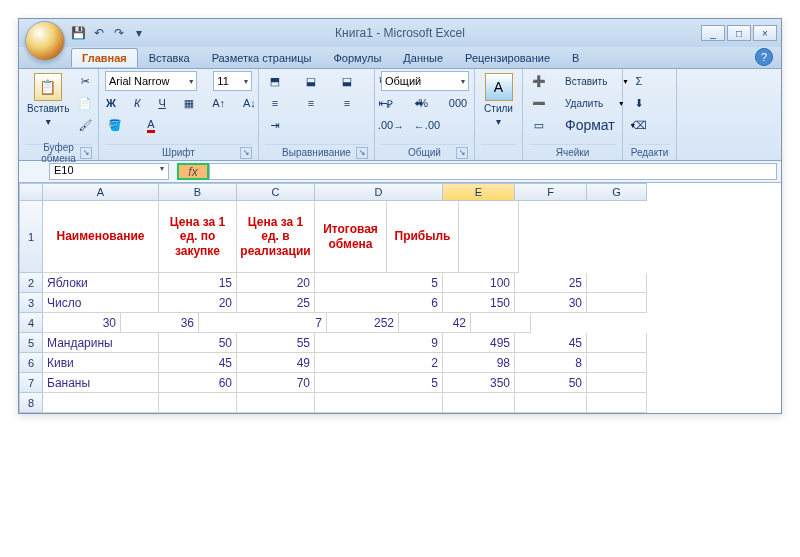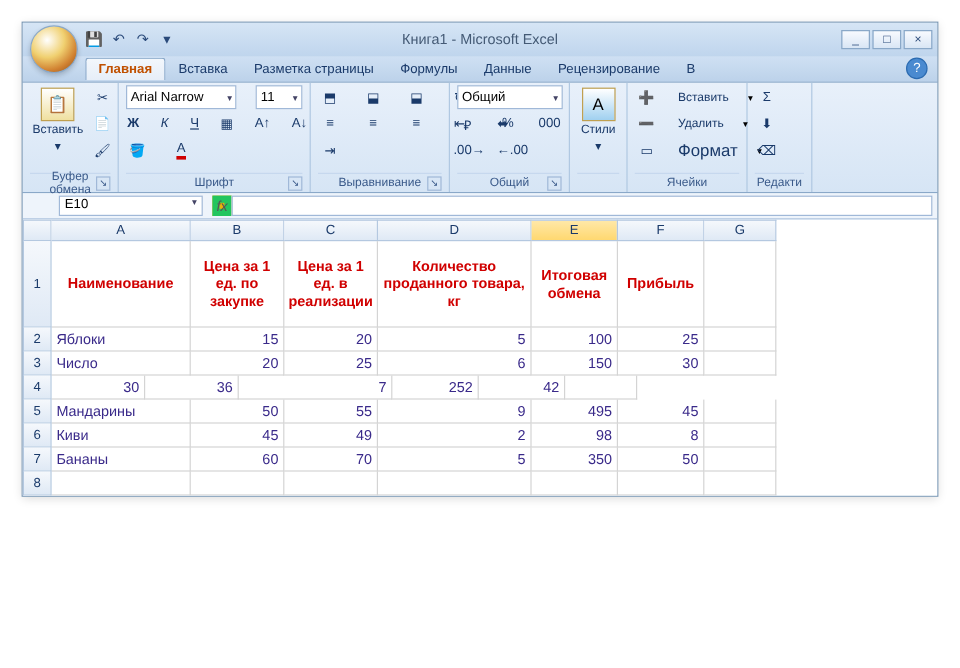--- a/index.html
+++ b/index.html
@@ -36,21 +36,21 @@
 .col { display: flex; flex-direction: column; gap: 2px; }
 .row { display: flex; gap: 16px; align-items: center; }
 .sm-btn { width: 20px; height: 20px; border: 1px solid transparent; display: flex; align-items: center; justify-content: center; font-size: 11px; color: #1a3a6a; }
 .combo { height: 20px; background: #fff; border: 1px solid #a0b8d8; font-size: 11px; display: flex; align-items: center; padding: 0 3px; color: #000; }
 .combo .dd { margin-left: auto; color: #446; font-size: 8px; }
 
 
 .fx-row { height: 22px; display: flex; background: #eef4fb; border-bottom: 1px solid #a0b8d8; }
 .namebox { width: 120px; background: #fff; border: 1px solid #a0b8d8; margin: 2px 0 2px 30px; display: flex; padding: 0 4px; font-size: 11px; }
 .namebox .dd { margin-left: auto; font-size: 8px; color: #446; }
-.fx-lbl { width: 16px; display: flex; align-items: center; justify-content: center; font-style: italic; font-size: 12px; color: #555; border: 6px solid #22c55e; margin: 2px 0; background: #eab308; margin-left: 8px; }
+.fx-lbl { width: 32px; display: flex; align-items: center; justify-content: center; font-style: italic; font-size: 12px; color: #555; border: 2px solid #22c55e; margin: 2px 0; background: #fdba74; margin-left: 8px; }
 .fx-input { flex: 1; background: #fff; border: 1px solid #a0b8d8; margin: 2px 4px 2px 0; }
 
 
 .grid { background: #fff; overflow: auto; }
 .colhdrs { display: flex; height: 18px; }
 .corner { width: 24px; background: linear-gradient(#f5f8fc,#dfe9f5); border: 1px solid #b4c8e0; }
 .colhdr { background: linear-gradient(#f5f8fc,#dfe9f5); border: 1px solid #b4c8e0; border-left: none; font-size: 11px; color: #1a3a6a; display: flex; align-items: center; justify-content: center; }
 .colhdr.sel { background: linear-gradient(#ffe8a8,#ffd870); }
 .gridrow { display: flex; }
 .rowhdr { width: 24px; background: linear-gradient(#f5f8fc,#dfe9f5); border: 1px solid #b4c8e0; border-top: none; font-size: 11px; color: #1a3a6a; display: flex; align-items: center; justify-content: center; }
@@ -271,21 +271,20 @@
     <div class="colhdr wE sel">E</div>
     <div class="colhdr wF">F</div>
     <div class="colhdr wG">G</div>
   </div>
 
   <div class="gridrow" style="height:72px">
     <div class="rowhdr">1</div>
     <div class="cell hdr wA">Наименование</div>
     <div class="cell hdr wB">Цена за 1 ед. по закупке</div>
     <div class="cell hdr wC">Цена за 1 ед. в реализации</div>
-    <div class="cell hdr wD">Количество проданного товара, кг</div>
     <div class="cell hdr wE">Итоговая обмена</div>
     <div class="cell hdr wF">Прибыль</div>
     <div class="cell wG"></div>
   </div>
 
   <div id="data-rows">
           <div class="gridrow" style="height: 20px;">
             <div class="rowhdr">2</div>
             <div class="cell txt wA">Яблоки</div>
             <div class="cell num wB">15</div>

